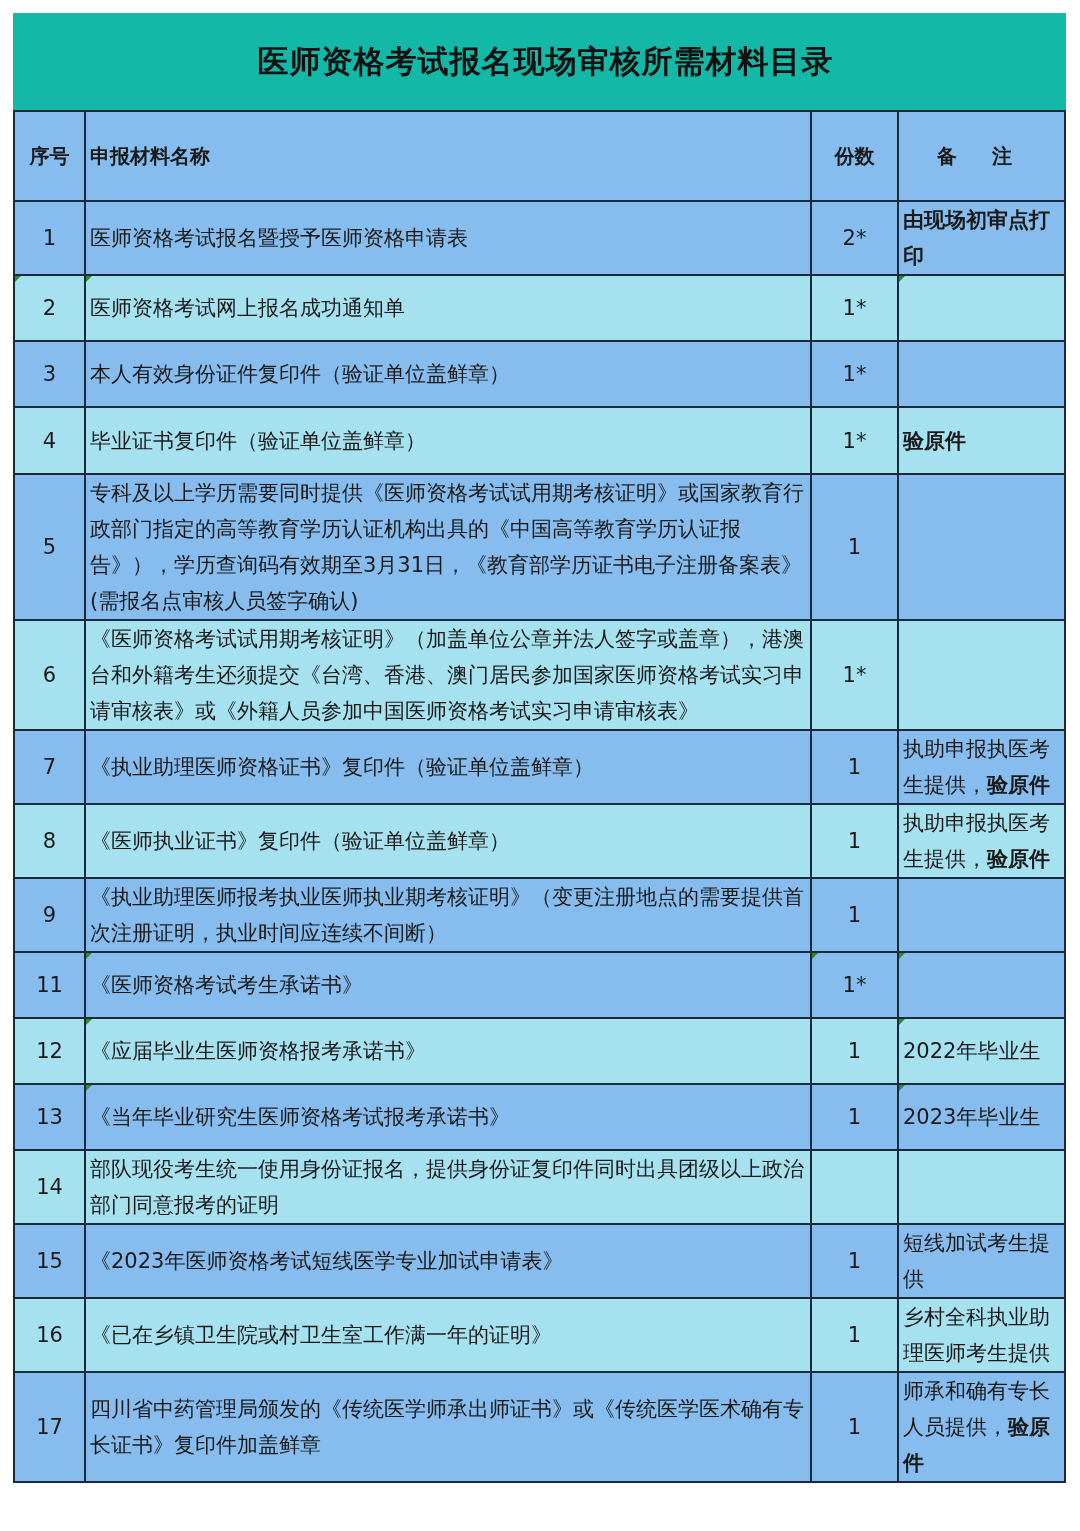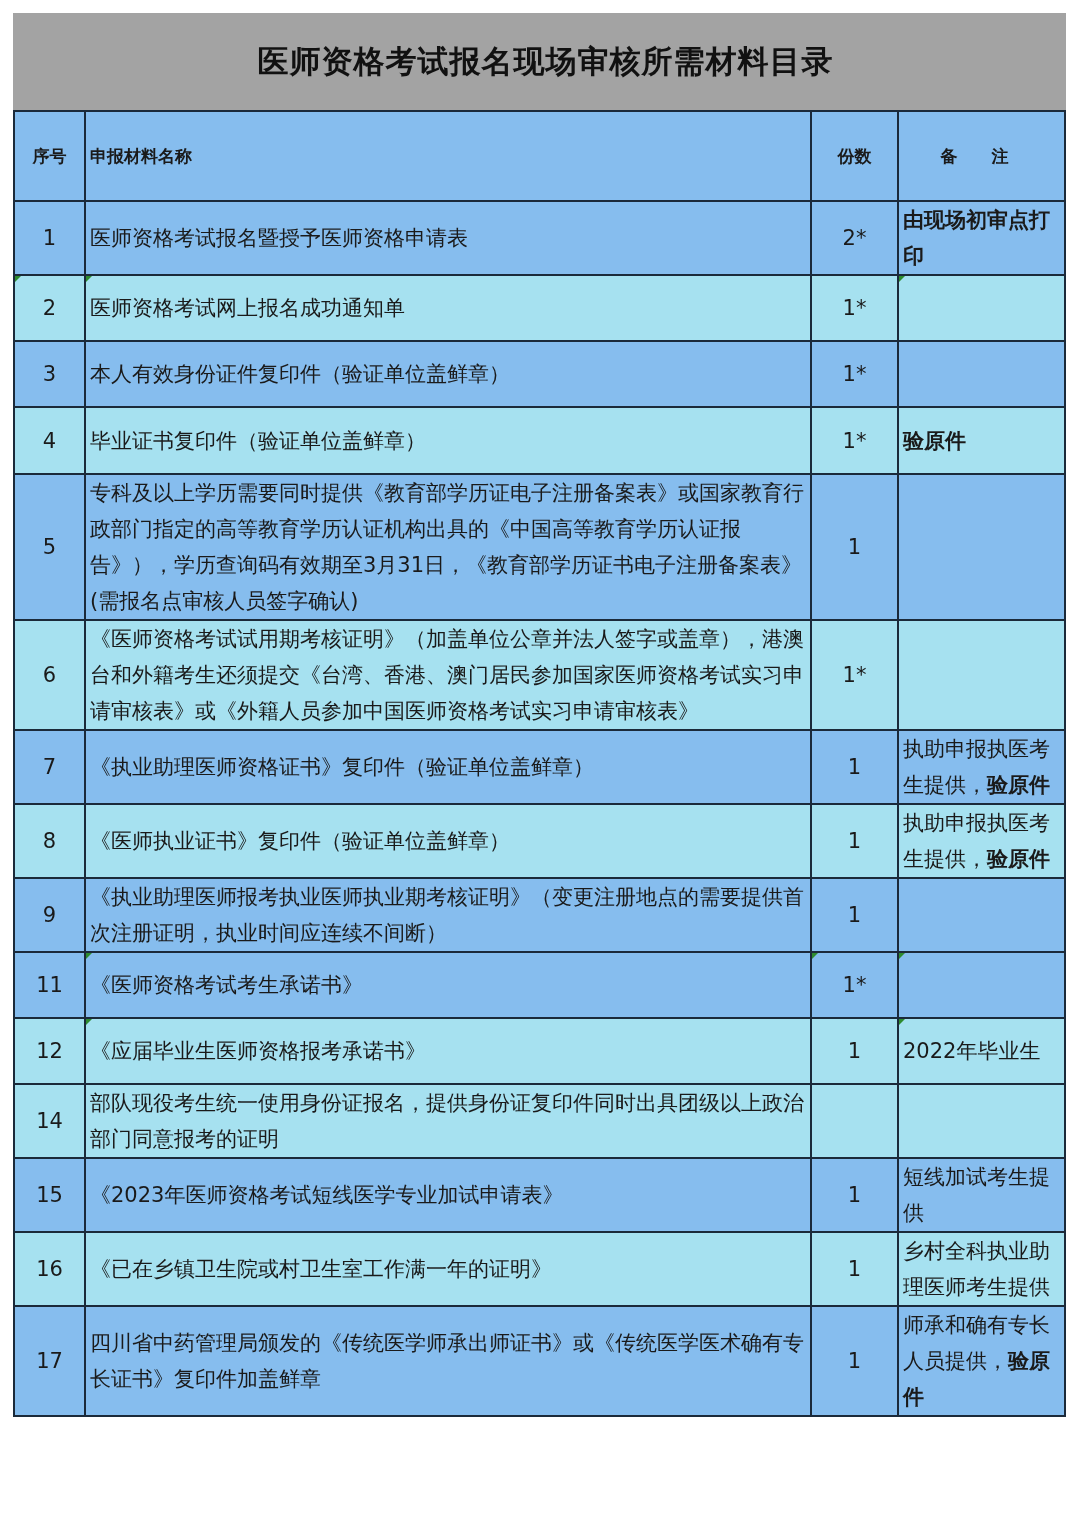--- a/index.html
+++ b/index.html
@@ -1,23 +1,23 @@
 <!DOCTYPE html>
 <html><head>
 <meta charset="utf-8">
 <style>
   html, body { margin:0; padding:0; background:#ffffff; }
   body { width:1080px; height:1531px; position:relative; overflow:hidden;
          font-family:"DejaVu Sans", "Liberation Sans", sans-serif; color:#1a1a1a; }
   .sheet { position:absolute; left:13px; top:13px; width:1053px; }
-  .title-band { height:97px; background:#a3a3a3; display:flex; align-items:center; justify-content:center;padding-left:12px; }
+  .title-band { height:97px; background:#14b8a6; display:flex; align-items:center; justify-content:center;padding-left:12px; }
   .title-band h1 { margin:0; font-size:31px; font-weight:bold; letter-spacing:1px; color:#111; }
   table { border-collapse:collapse; width:1053px; table-layout:fixed; }
   td, th { border:2px solid #1b2a3a; padding:0 4px; font-size:21px; line-height:36px; vertical-align:middle; }
-  th { background:#86bdee; font-weight:bold; font-size:17px; height:88px; }
+  th { background:#86bdee; font-weight:bold; font-size:20px; height:88px; }
   .c-no { width:61px; text-align:center; }
   .c-name { width:716px; text-align:left; }
   .c-qty { width:77px; text-align:center; }
   .c-note { text-align:left; }
   tr.dark td { background:#86bdee; }
   tr.light td { background:#a6e1f0; }
   .note-bold { font-weight:bold; }
   .tri { position:relative; }
   .tri::before { content:""; position:absolute; left:0; top:0; width:0; height:0;
                  border-top:6px solid #2e8b2e; border-right:6px solid transparent; }
@@ -59,21 +59,21 @@
           <td class="c-note"><span></span></td>
         </tr>
         <tr class="light" style="height: 67px;">
           <td class="c-no"><span>4</span></td>
           <td class="c-name"><span>毕业证书复印件（验证单位盖鲜章）</span></td>
           <td class="c-qty"><span>1*</span></td>
           <td class="c-note"><span class="note-bold">验原件</span></td>
         </tr>
         <tr class="dark" style="height: 146px;">
           <td class="c-no"><span>5</span></td>
-          <td class="c-name"><span>专科及以上学历需要同时提供《教育部学历证电子注册备案表》或国家教育行政部门指定的高等教育学历认证机构出具的《中国高等教育学历认证报告》），学历查询码有效期至3月31日，《教育部学历证书电子注册备案表》(需报名点审核人员签字确认)</span></td>
+          <td class="c-name"><span>专科及以上学历需要同时提供《医师资格考试试用期考核证明》或国家教育行政部门指定的高等教育学历认证机构出具的《中国高等教育学历认证报告》），学历查询码有效期至3月31日，《教育部学历证书电子注册备案表》(需报名点审核人员签字确认)</span></td>
           <td class="c-qty"><span>1</span></td>
           <td class="c-note"><span></span></td>
         </tr>
         <tr class="light" style="height: 109px;">
           <td class="c-no"><span>6</span></td>
           <td class="c-name"><span>《医师资格考试试用期考核证明》（加盖单位公章并法人签字或盖章），港澳台和外籍考生还须提交《台湾、香港、澳门居民参加国家医师资格考试实习申请审核表》或《外籍人员参加中国医师资格考试实习申请审核表》</span></td>
           <td class="c-qty"><span>1*</span></td>
           <td class="c-note"><span></span></td>
         </tr>
         <tr class="dark" style="height: 66px;">
@@ -99,20 +99,26 @@
           <td class="c-name tri"><span>《医师资格考试考生承诺书》</span></td>
           <td class="c-qty tri"><span>1*</span></td>
           <td class="c-note tri"><span></span></td>
         </tr>
         <tr class="light" style="height: 66px;">
           <td class="c-no"><span>12</span></td>
           <td class="c-name tri"><span>《应届毕业生医师资格报考承诺书》</span></td>
           <td class="c-qty"><span>1</span></td>
           <td class="c-note tri"><span>2022年毕业生</span></td>
         </tr>
+        <tr class="dark" style="height: 66px;">
+          <td class="c-no"><span>13</span></td>
+          <td class="c-name tri"><span>《当年毕业研究生医师资格考试报考承诺书》</span></td>
+          <td class="c-qty"><span>1</span></td>
+          <td class="c-note tri"><span>2023年毕业生</span></td>
+        </tr>
         <tr class="light" style="height: 67px; margin-left: 42px;">
           <td class="c-no"><span>14</span></td>
           <td class="c-name"><span>部队现役考生统一使用身份证报名，提供身份证复印件同时出具团级以上政治部门同意报考的证明</span></td>
           <td class="c-qty"><span></span></td>
           <td class="c-note"><span></span></td>
         </tr>
         <tr class="dark" style="height: 67px; margin-left: 44px;">
           <td class="c-no"><span>15</span></td>
           <td class="c-name"><span>《2023年医师资格考试短线医学专业加试申请表》</span></td>
           <td class="c-qty"><span>1</span></td>

